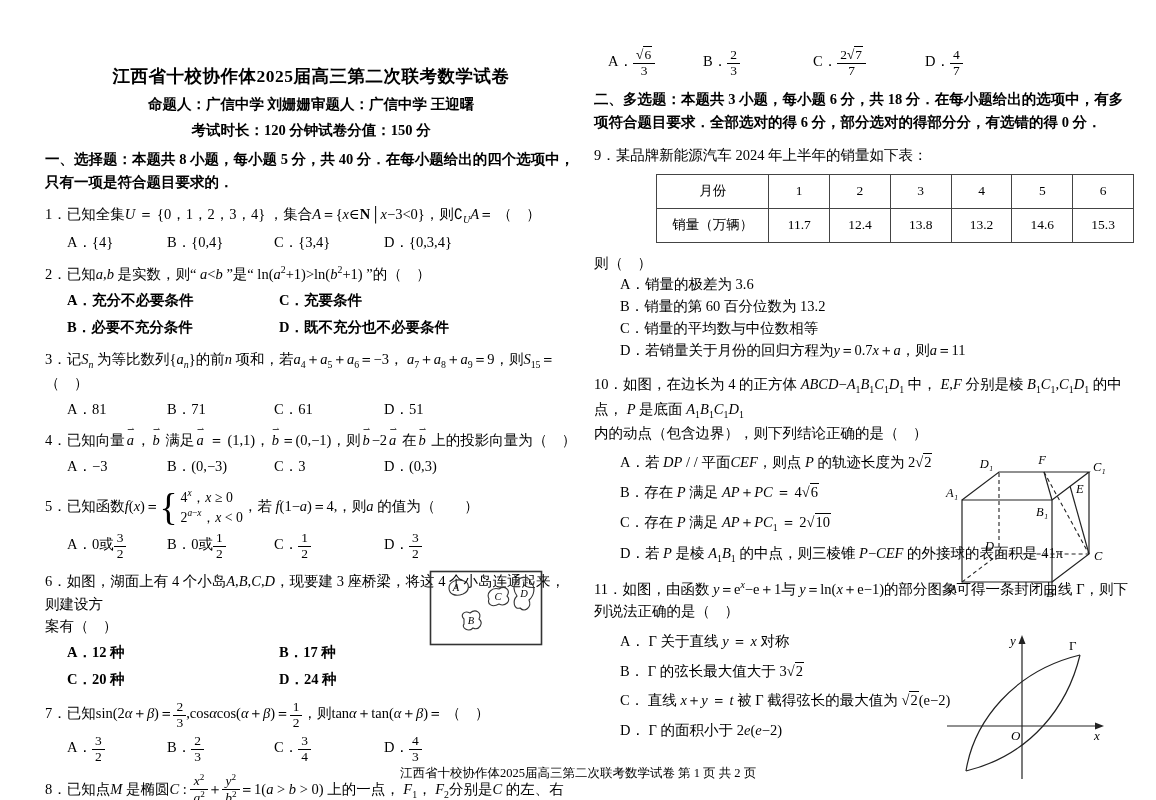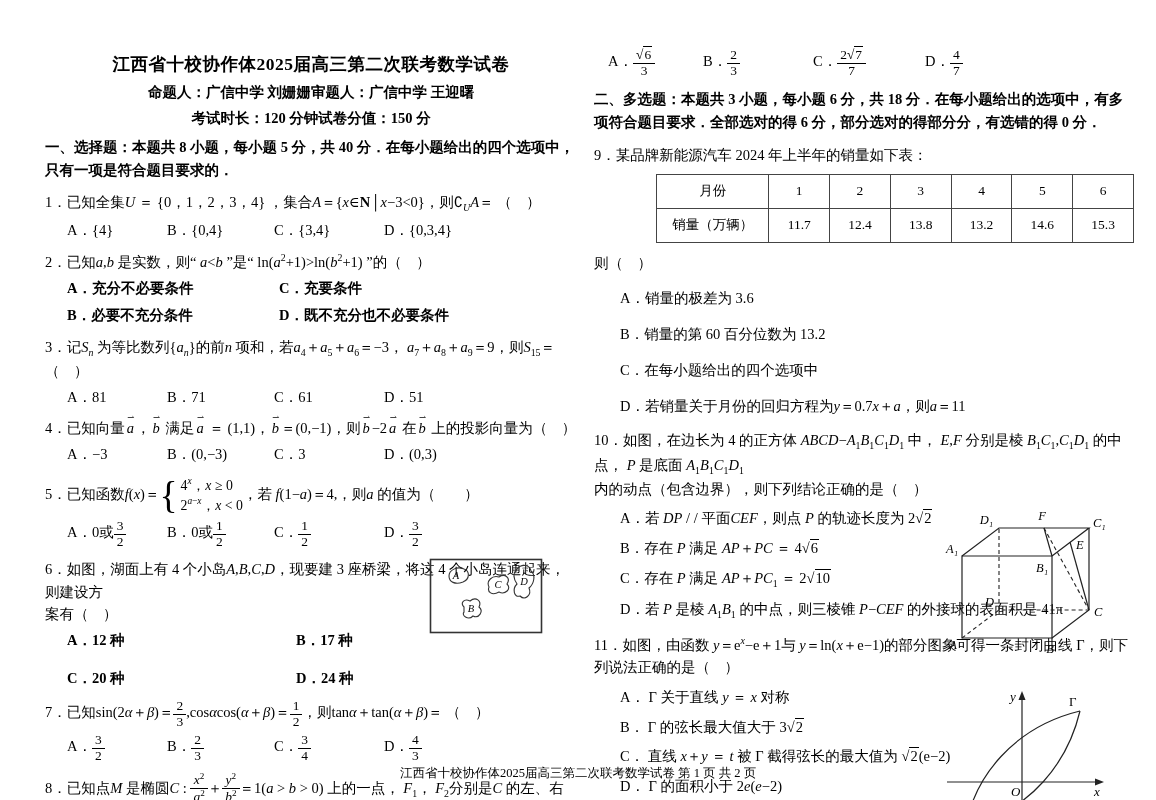--- a/index.html
+++ b/index.html
@@ -1,29 +1,29 @@
 <!DOCTYPE html>
 <html><head>
 <meta charset="utf-8">
 <style>
   html,body{margin:0;padding:0;background:#ffffff;}
   .page{position:relative;width:1156px;height:800px;background:#fff;color:#000;
         font-family:"Liberation Serif","DejaVu Serif",serif;font-size:14.5px;overflow:hidden;}
   .col{position:absolute;top:52px;}
   .col-left{left:45px;width:532px;}
   .col-right{left:594px;top:48px;width:540px;}
-  .title{font-size:17.5px;font-weight:700;text-align:center;letter-spacing:.5px;}
+  .title{font-size:17.5px;font-weight:700;text-align:center;letter-spacing:.5px;margin-top:12px;}
   .hrow{display:flex;justify-content:center;font-weight:700;margin-top:7px;}
   .sec{font-weight:700;margin-top:8px;line-height:1.6;}
   .q{margin-top:9px;line-height:1.5;}
   .stem{line-height:1.55;}
   .opts4{display:grid;grid-template-columns:100px 107px 110px 1fr;padding-left:22px;margin-top:4px;align-items:center;}
   .opts4r{display:grid;grid-template-columns:95px 110px 112px 1fr;padding-left:14px;align-items:center;}
   .opts2{display:grid;grid-template-columns:212px 1fr;padding-left:22px;margin-top:4px;row-gap:6px;font-weight:bold;}
-  .optlist>div{margin-top:14px;padding-left:26px;}
+  .optlist>div{margin-top:0;padding-left:26px;}
   .optlist.tight>div{margin-top:8px;}
   i{font-style:italic;}
   sub{font-size:0.68em;} sup{font-size:0.68em;}
   
   .frac{display:inline-block;vertical-align:-0.62em;text-align:center;line-height:1.08;font-size:.93em;}
   .fn{display:block;border-bottom:1px solid #000;padding:0 3px;}
   .fd{display:block;padding:0 3px;}
   .sq{white-space:nowrap;}
   .rt{border-top:1px solid #000;padding:0 1px;}
   .vec{position:relative;display:inline-block;font-style:italic;padding:0 2px;}
@@ -128,21 +128,21 @@
         <rect x="1.5" y="1.5" width="111" height="73" fill="none" stroke="#333" stroke-width="1.6"></rect>
         <path d="M20,18 C20,12 28,8 35,11 C41,13 41,21 34,24 C26,27 20,24 20,18 Z" fill="none" stroke="#333" stroke-width="1.1"></path>
         <path d="M60,29 C57,23 63,17 70,19 C76,15 82,20 78,26 C83,31 76,37 70,34 C63,38 58,34 60,29 Z" fill="none" stroke="#333" stroke-width="1.1"></path>
         <path d="M88,11 C93,5 101,7 102,13 C107,17 105,26 100,30 C103,37 96,43 91,38 C85,40 83,31 88,26 C84,20 84,15 88,11 Z" fill="none" stroke="#333" stroke-width="1.1"></path>
         <path d="M35,49 C31,45 35,40 41,43 C47,38 53,43 50,49 C55,53 50,61 44,58 C39,63 32,57 35,54 Z" fill="none" stroke="#333" stroke-width="1.1"></path>
         <text x="27" y="21" font-size="10.5" font-style="italic" text-anchor="middle">A</text>
         <text x="69" y="30" font-size="10.5" font-style="italic" text-anchor="middle">C</text>
         <text x="95" y="27" font-size="10.5" font-style="italic" text-anchor="middle">D</text>
         <text x="42" y="54" font-size="10.5" font-style="italic" text-anchor="middle">B</text>
       </svg>
-      <div class="opts2" style="max-width:400px;gap:17px;">
+      <div class="opts2" style="max-width:400px;">
         <span>A．12 种</span>
         <span>B．17 种</span>
         <span>C．20 种</span>
         <span>D．24 种</span>
       </div>
     </div>
 
     <div class="q">
       <div class="stem">7．已知sin(2<i>α</i>＋<i>β</i>)＝<span class="frac"><span class="fn">2</span><span class="fd">3</span></span>,cos<i>α</i>cos(<i>α</i>＋<i>β</i>)＝<span class="frac"><span class="fn">1</span><span class="fd">2</span></span>，则tan<i>α</i>＋tan(<i>α</i>＋<i>β</i>)＝ （　）</div>
       <div class="opts4">
@@ -191,21 +191,21 @@
           <td class="cn">13.2</td>
           <td class="cn">14.6</td>
           <td class="cn">15.3</td>
         </tr>
       </tbody>
         </table>
       <div class="stem" style="margin-top:9px;">则（　）</div>
       <div class="optlist">
         <div>A．销量的极差为 3.6</div>
         <div>B．销量的第 60 百分位数为 13.2</div>
-        <div>C．在每小题给出的四个选项中</div>
+        <div>C．销量的平均数与中位数相等</div>
         <div>D．若销量关于月份的回归方程为<i>y</i>＝0.7<i>x</i>＋<i>a</i>，则<i>a</i>＝11</div>
       </div>
     </div>
 
     <div class="q" style="margin-top:12px;">
       <div class="stem">10．如图，在边长为 4 的正方体 <i>ABCD</i>−<i>A</i><sub>1</sub><i>B</i><sub>1</sub><i>C</i><sub>1</sub><i>D</i><sub>1</sub> 中，&nbsp;<i>E</i>,<i>F</i> 分别是棱 <i>B</i><sub>1</sub><i>C</i><sub>1</sub>,<i>C</i><sub>1</sub><i>D</i><sub>1</sub> 的中点，&nbsp;<i>P</i> 是底面 <i>A</i><sub>1</sub><i>B</i><sub>1</sub><i>C</i><sub>1</sub><i>D</i><sub>1</sub></div>
       <div class="stem">内的动点（包含边界），则下列结论正确的是（　）</div>
       <div class="q10wrap">
         <svg class="fig-cube" width="195" height="160" viewBox="0 0 195 160">
           <g fill="none" stroke="#222" stroke-width="1.2">

